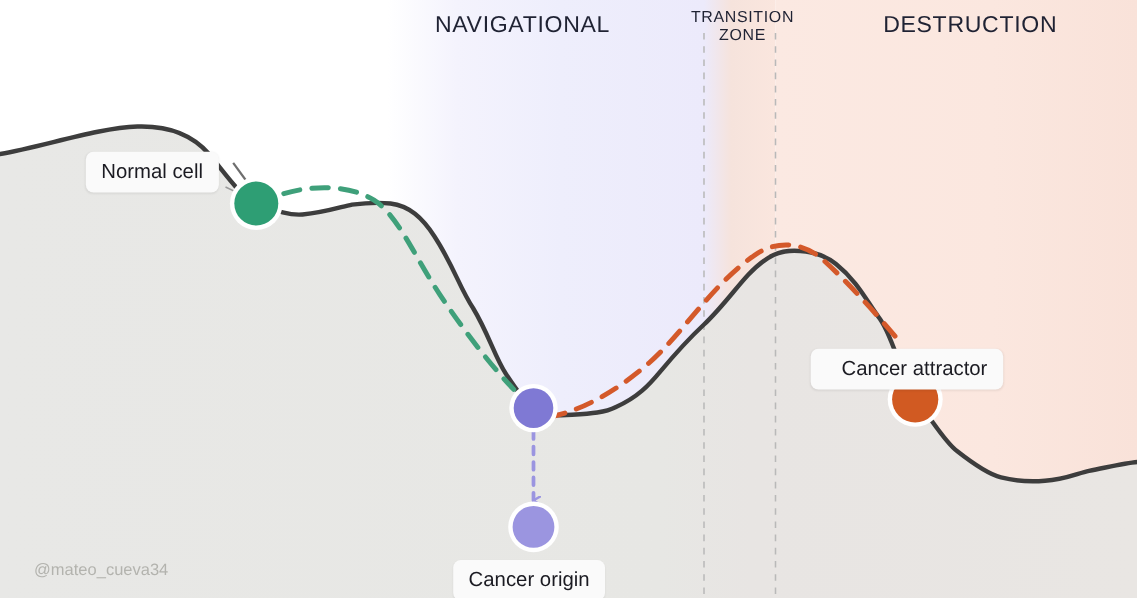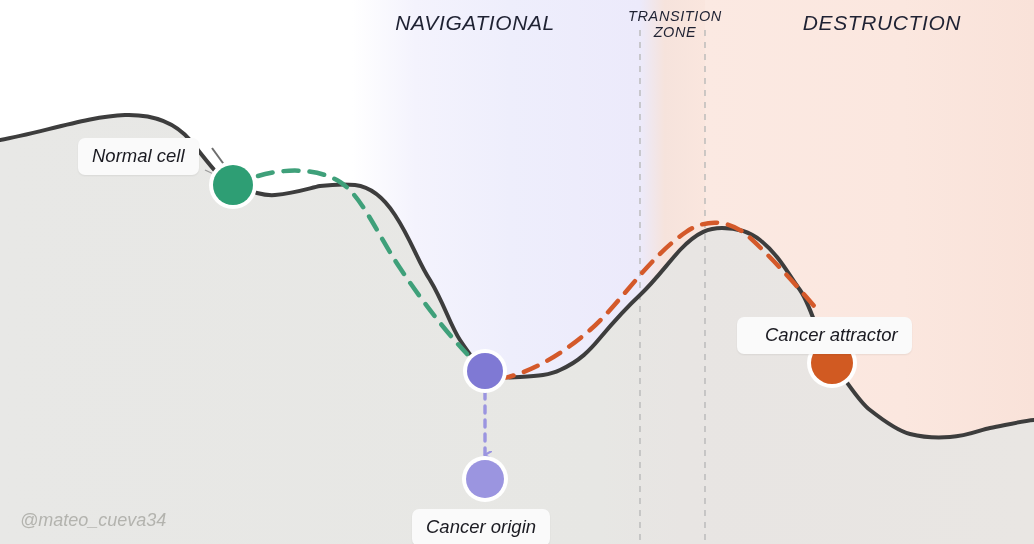--- a/index.html
+++ b/index.html
@@ -7,21 +7,20 @@
     padding: 0;
     background: #ffffff;
   }
   #stage {
     position: relative;
     width: 1034px;
     height: 544px;
     overflow: hidden;
     background: #ffffff;
     font-family: "Liberation Sans", sans-serif;
-    font-style: italic;
   }
   #landscape-svg {
     position: absolute;
     left: 0;
     top: 0;
     width: 1034px;
     height: 544px;
   }
   .zone-label {
     position: absolute;
@@ -60,23 +59,23 @@
     white-space: nowrap;
     box-shadow: 0 1px 2px rgba(0,0,0,0.07);
     user-select: none;
   }
   #label-normal-cell { left: 78px; top: 138px; }
   #label-drifting-cell { left: 400px; top: 334px; }
   #label-cancer-attractor { left: 737px; top: 317px; padding-left: 28px; }
   #label-cancer-origin { left: 412px; top: 509px; }
   #watermark {
     position: absolute;
-    left: 20px;
+    left: 31px;
     top: 510px;
-    font-size: 18px;
+    font-size: 15px;
     color: #b3b3ae;
     user-select: none;
   }
 </style>
 </head>
 <body>
 
 <div id="stage">
 
   <svg id="landscape-svg" viewBox="0 0 1034 544">

